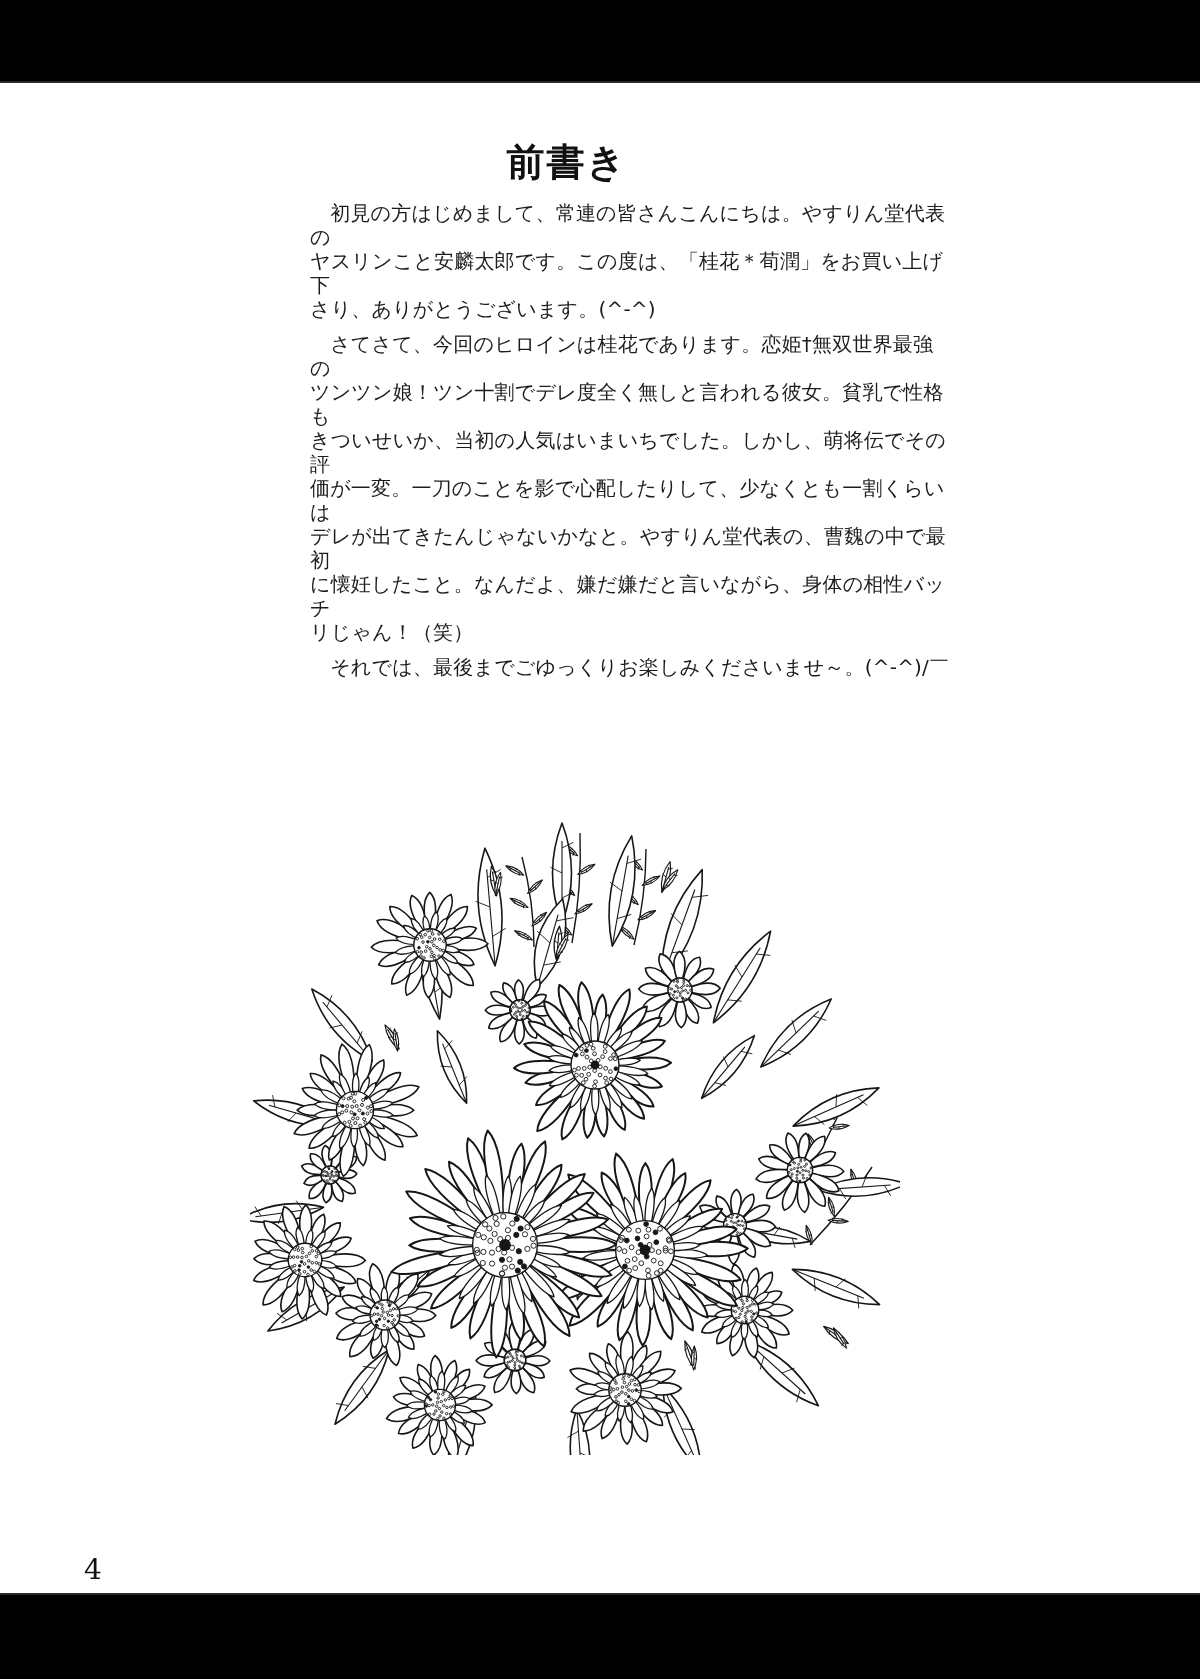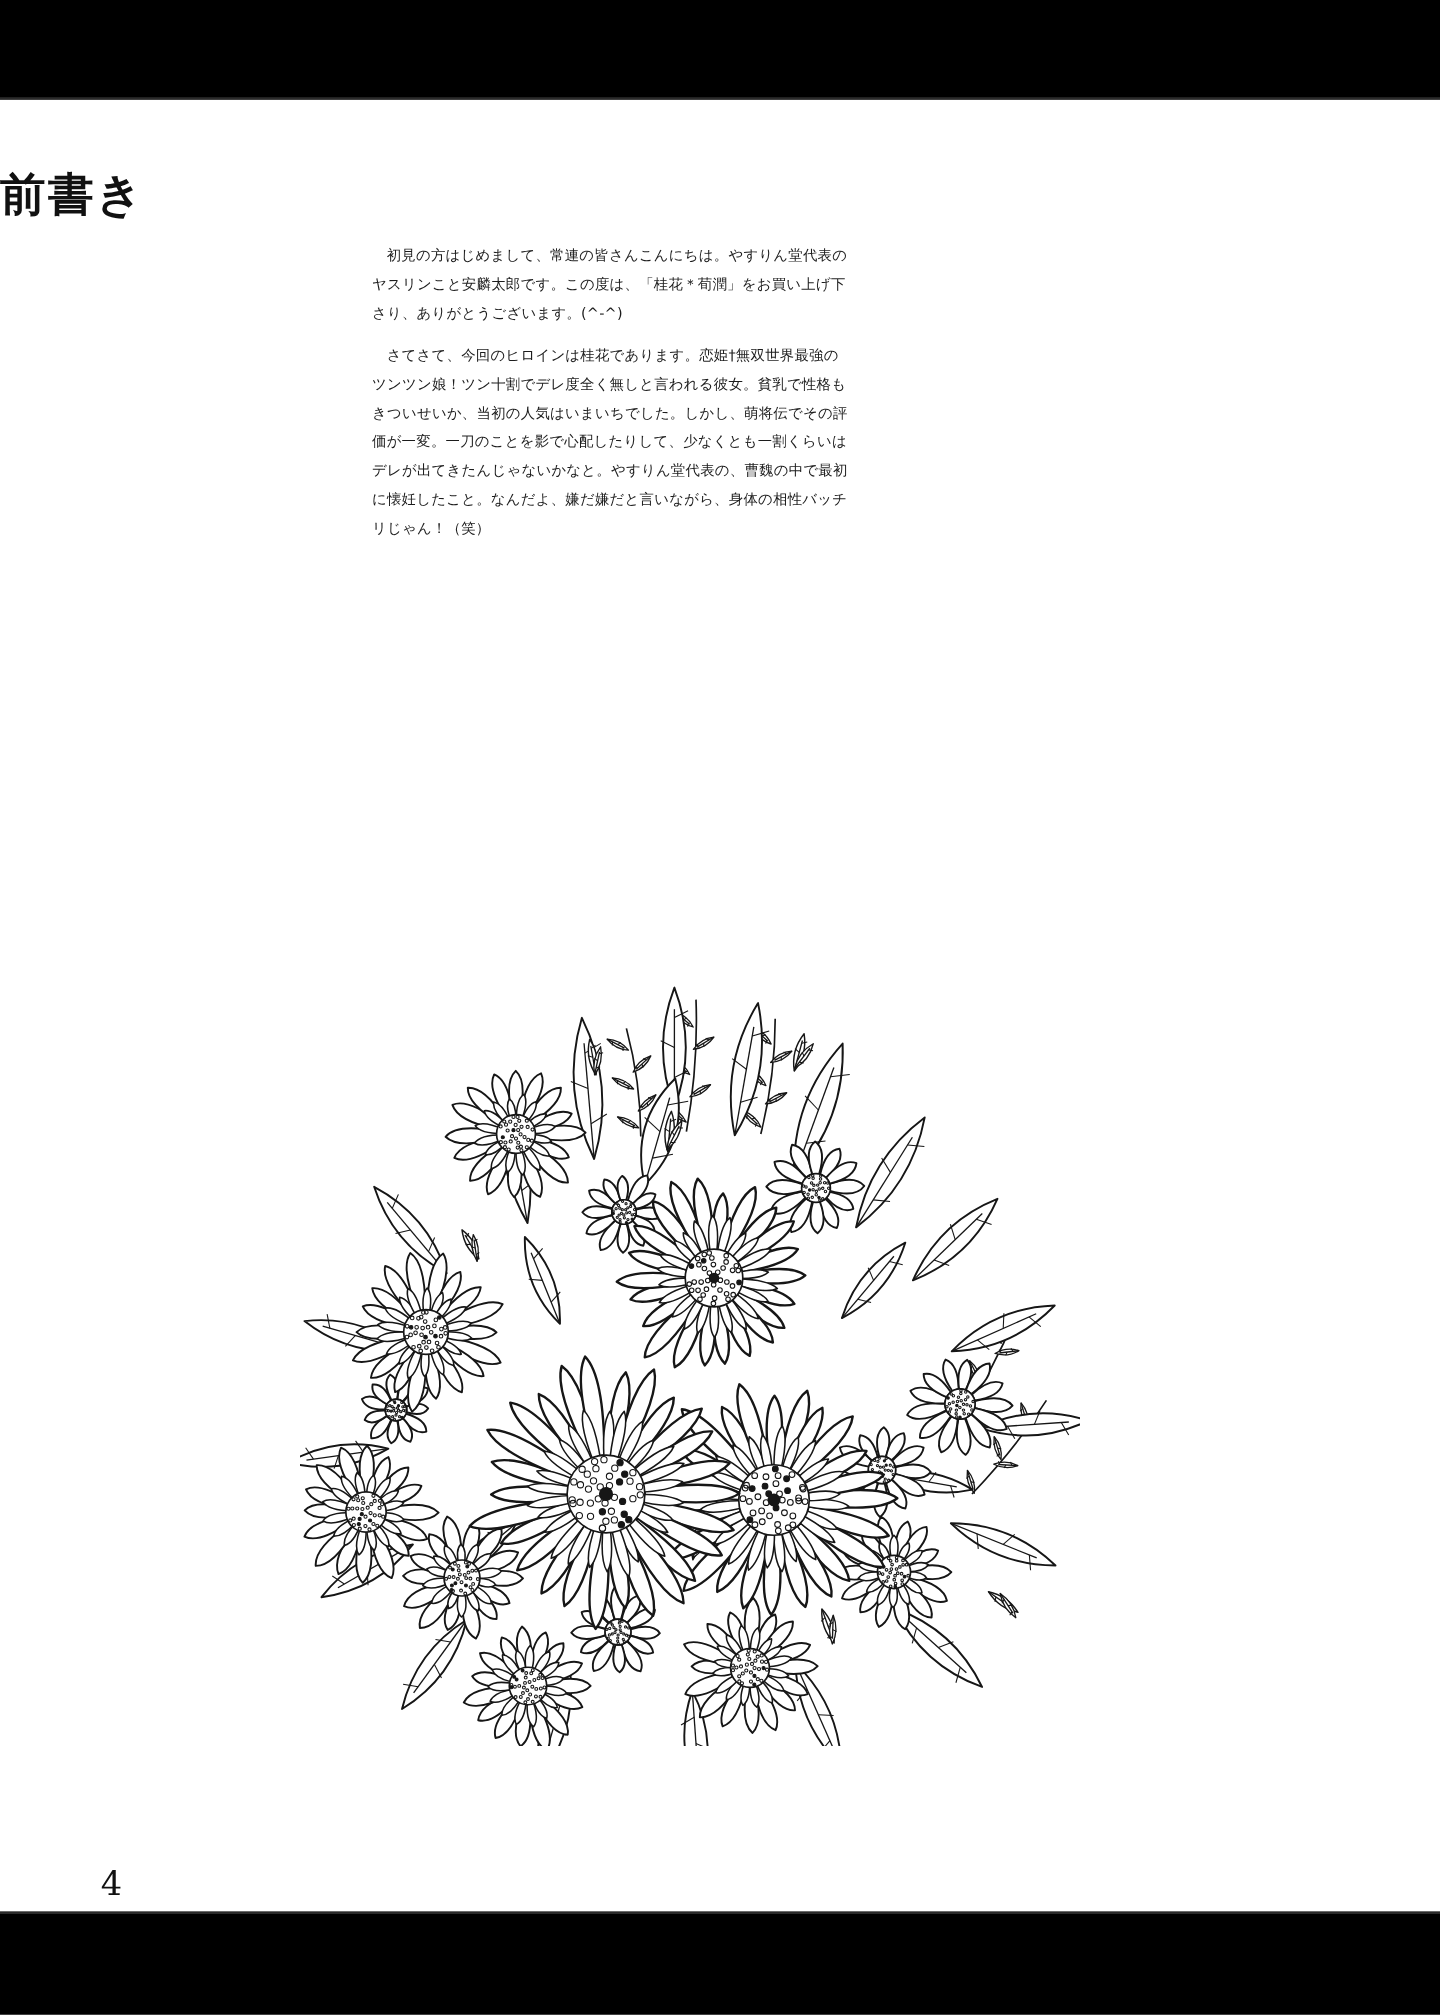--- a/index.html
+++ b/index.html
@@ -4,26 +4,26 @@
 <style>
   html,body{margin:0;padding:0;}
   body{
     width:1200px;height:1679px;position:relative;background:#ffffff;
     font-family:"DejaVu Sans",sans-serif;color:#1c1c1c;overflow:hidden;
   }
   .bar{position:absolute;left:0;width:1200px;background:#000;}
   .bar.top{top:0;height:81px;border-bottom:2px solid #2a2a2a;}
   .bar.bottom{top:1593px;height:86px;border-top:2px solid #2a2a2a;}
   .title{
-    position:absolute;top:112px;left:0;width:1134px;text-align:left;
+    position:absolute;top:112px;left:0;width:1134px;text-align:center;
     font-size:38px;font-weight:bold;letter-spacing:2px;color:#111;
   }
   .foreword{
     position:absolute;left:310px;top:201px;width:640px;
-    font-size:12px;line-height:24px;letter-spacing:0.2px;
+    font-size:20px;line-height:24px;letter-spacing:0.2px;
   }
   .foreword p{margin:0 0 11px 0;white-space:pre-line;}
   .page-number{
     position:absolute;left:84px;top:1553px;
     font-family:"DejaVu Serif",serif;font-size:28px;color:#111;
   }
   .bouquet{position:absolute;left:250px;top:815px;width:650px;height:640px;}
 </style>
 </head>
 <body>
@@ -36,20 +36,21 @@
   <p>　初見の方はじめまして、常連の皆さんこんにちは。やすりん堂代表の
 ヤスリンこと安麟太郎です。この度は、「桂花＊荀潤」をお買い上げ下
 さり、ありがとうございます。(^-^)</p>
   <p>　さてさて、今回のヒロインは桂花であります。恋姫†無双世界最強の
 ツンツン娘！ツン十割でデレ度全く無しと言われる彼女。貧乳で性格も
 きついせいか、当初の人気はいまいちでした。しかし、萌将伝でその評
 価が一変。一刀のことを影で心配したりして、少なくとも一割くらいは
 デレが出てきたんじゃないかなと。やすりん堂代表の、曹魏の中で最初
 に懐妊したこと。なんだよ、嫌だ嫌だと言いながら、身体の相性バッチ
 リじゃん！（笑）</p>
+  <p>　それでは、最後までごゆっくりお楽しみくださいませ～。(^-^)/￣</p>
 </div>
 
 <svg class="bouquet" id="bouquet" viewBox="0 0 650 640" xmlns="http://www.w3.org/2000/svg">
     <path d="M 330 18 Q 332.0 73.0 322 128" fill="none" stroke="#161616" stroke-width="1.4"></path>
     <path d="M 312.0 28.2 Q 317.0 38.0 327.6 40.8 Q 322.6 31.0 312.0 28.2 Z" fill="#fff" stroke="#161616" stroke-width="1.1" stroke-linejoin="round"></path>
     <line x1="312.0" y1="28.2" x2="324.8" y2="38.5" stroke="#161616" stroke-width="1.1"></line>
     <line x1="315.9" y1="31.3" x2="315.3" y2="34.3" stroke="#161616" stroke-width="0.9"></line>
     <line x1="319.8" y1="34.5" x2="322.6" y2="33.3" stroke="#161616" stroke-width="0.9"></line>
     <line x1="323.7" y1="37.7" x2="323.0" y2="40.6" stroke="#161616" stroke-width="0.9"></line>
     <path d="M 344.9 49.2 Q 334.1 50.4 327.8 59.4 Q 338.7 58.2 344.9 49.2 Z" fill="#fff" stroke="#161616" stroke-width="1.1" stroke-linejoin="round"></path>

